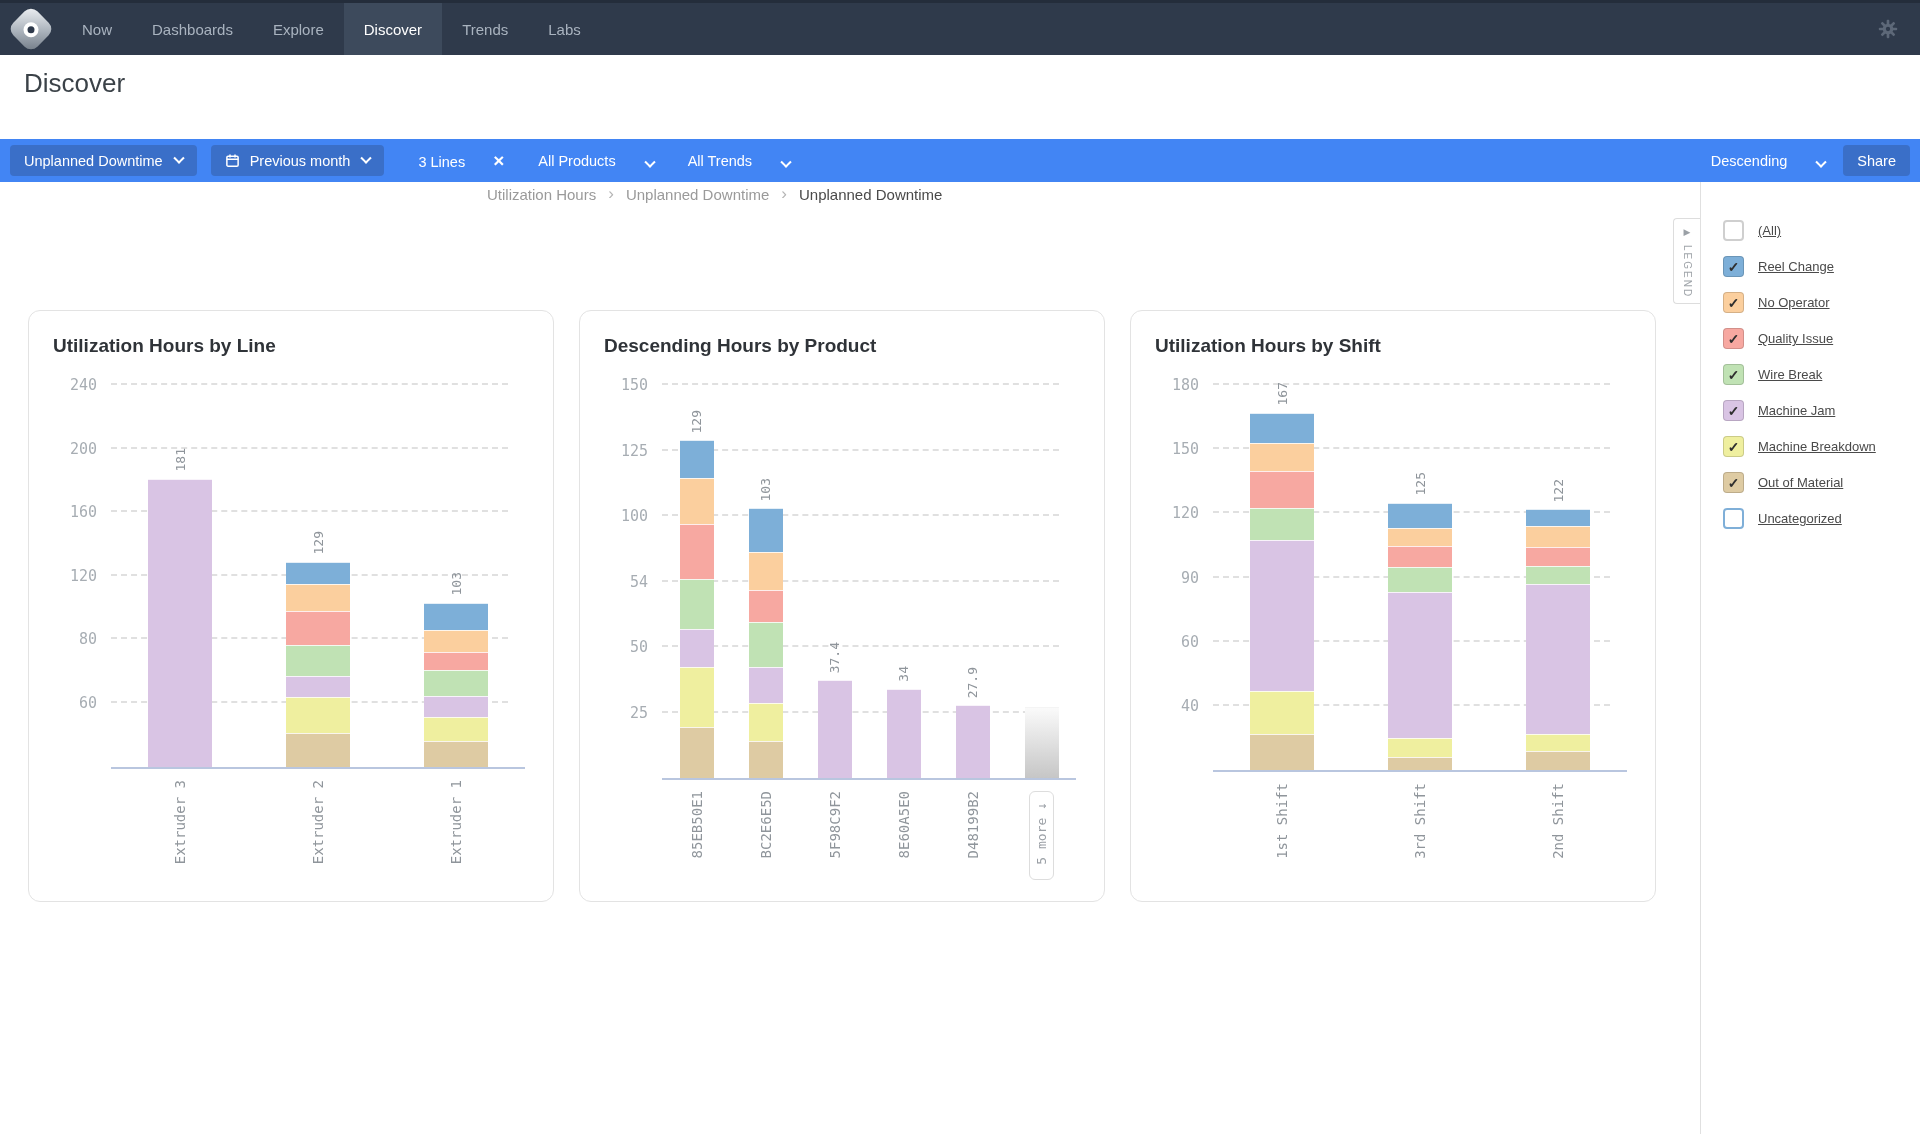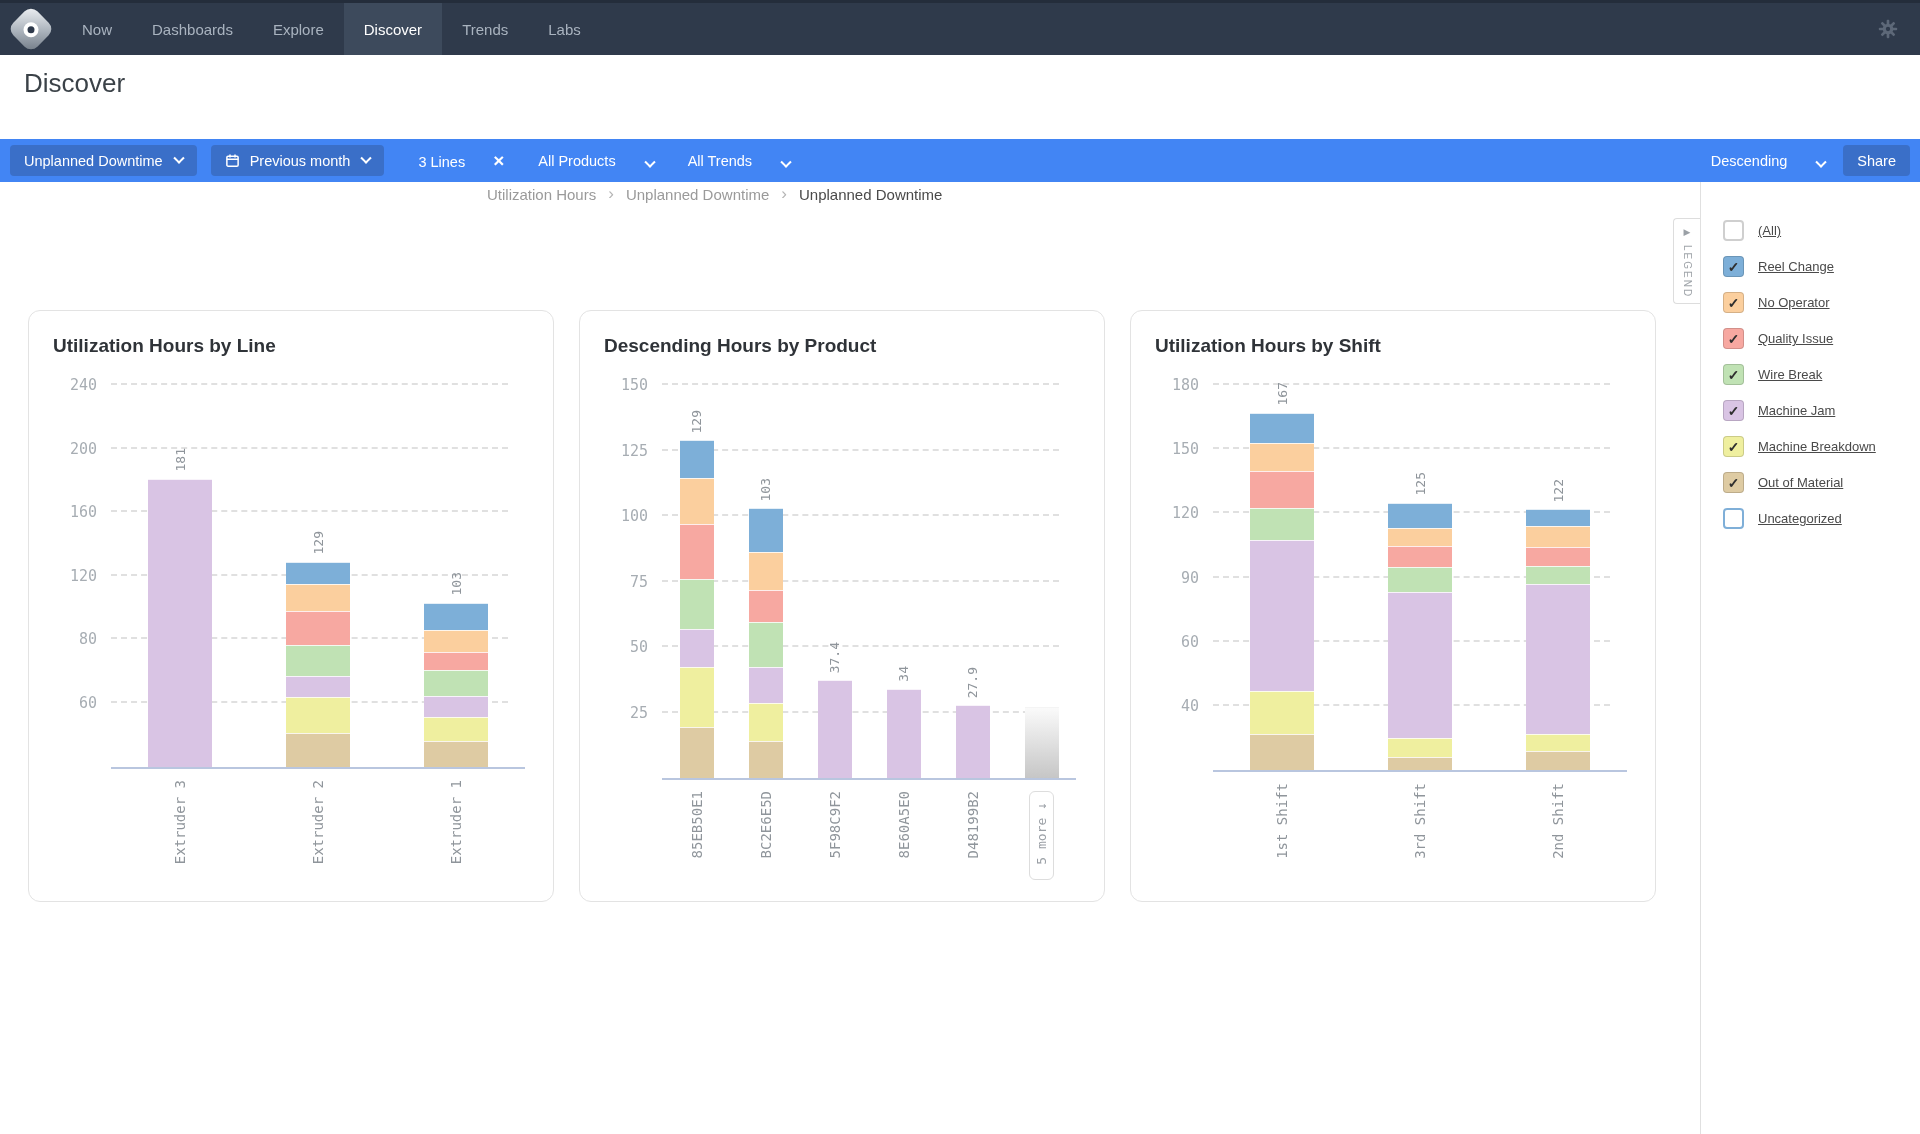--- a/index.html
+++ b/index.html
@@ -252,21 +252,21 @@
         <div class="gridline" style="bottom: 393px;">
           <span class="tick-label">150</span>
         </div>
         <div class="gridline" style="bottom: 327.5px;">
           <span class="tick-label">125</span>
         </div>
         <div class="gridline" style="bottom: 262px; margin-top: 28px;">
           <span class="tick-label">100</span>
         </div>
         <div class="gridline" style="bottom: 196.5px;">
-          <span class="tick-label">75</span>
+          <span class="tick-label">54</span>
         </div>
         <div class="gridline" style="bottom: 131px;">
           <span class="tick-label">50</span>
         </div>
         <div class="gridline" style="bottom: 65.5px;">
           <span class="tick-label">25</span>
         </div>
         <div class="bars">
           <div class="bar" style="width: 34px; height: 337.98px;">
             <div class="seg" style="height: 51.09px; background: rgb(222, 203, 163);"></div>

